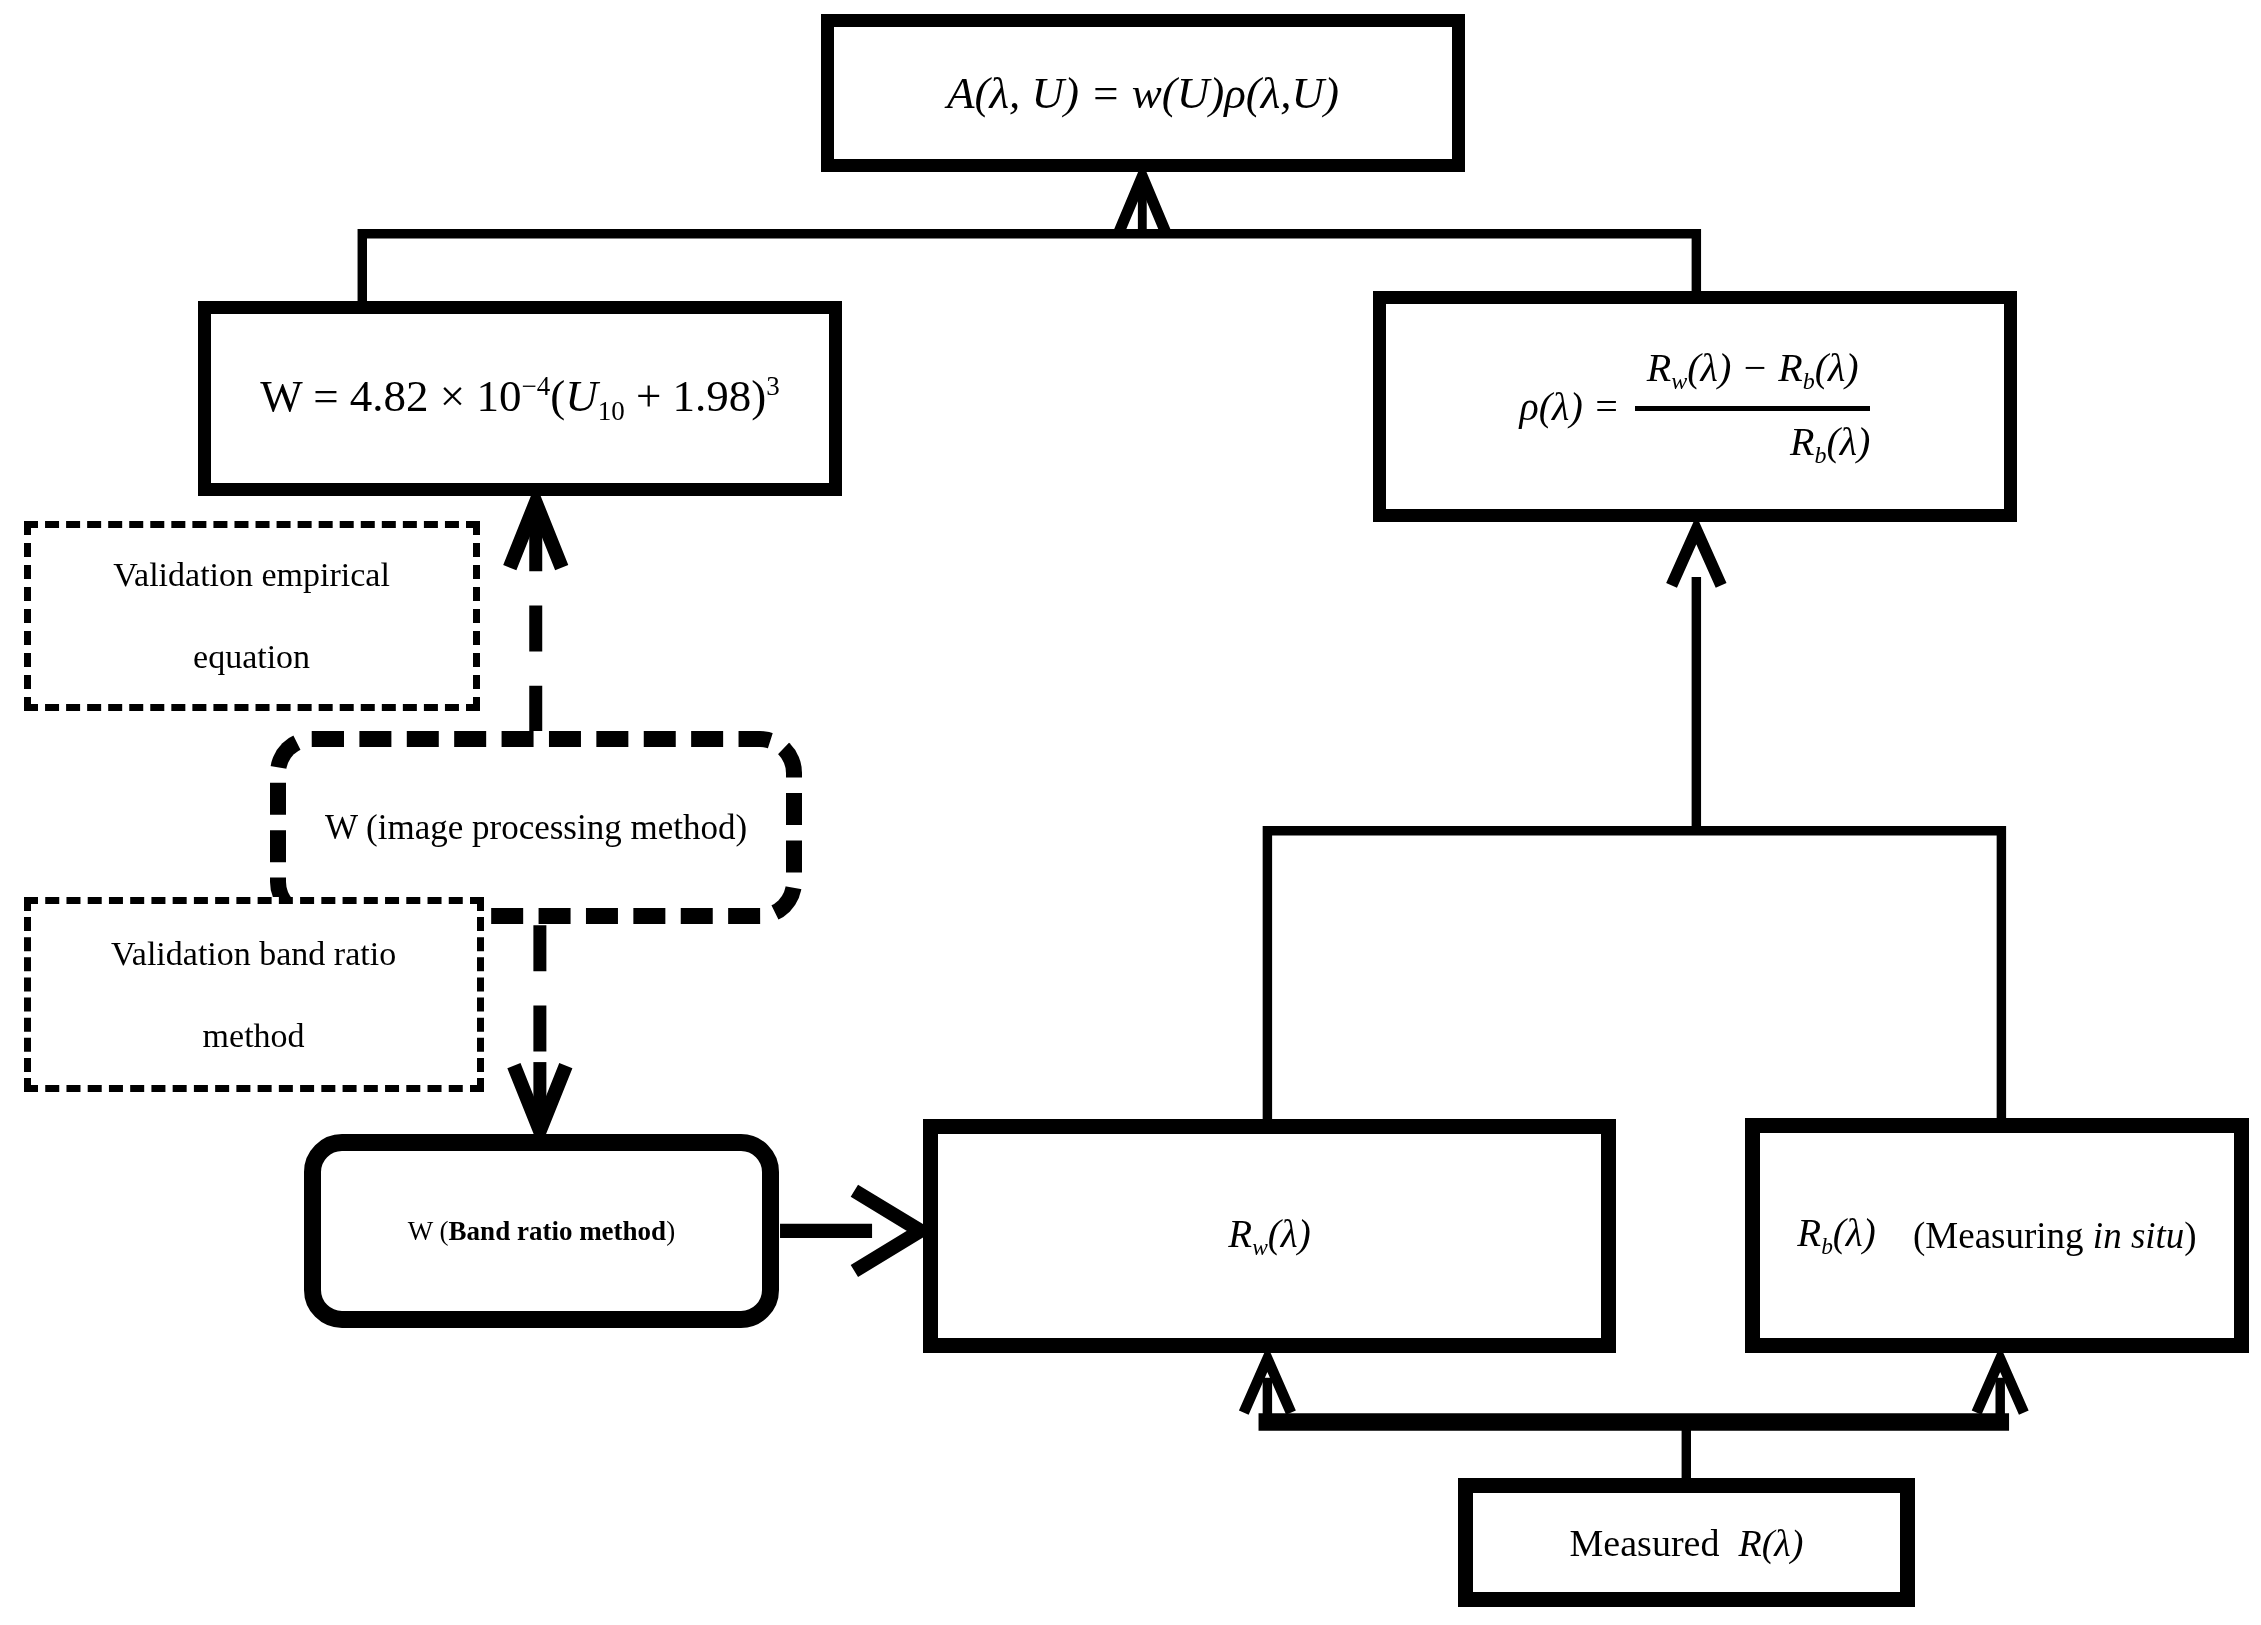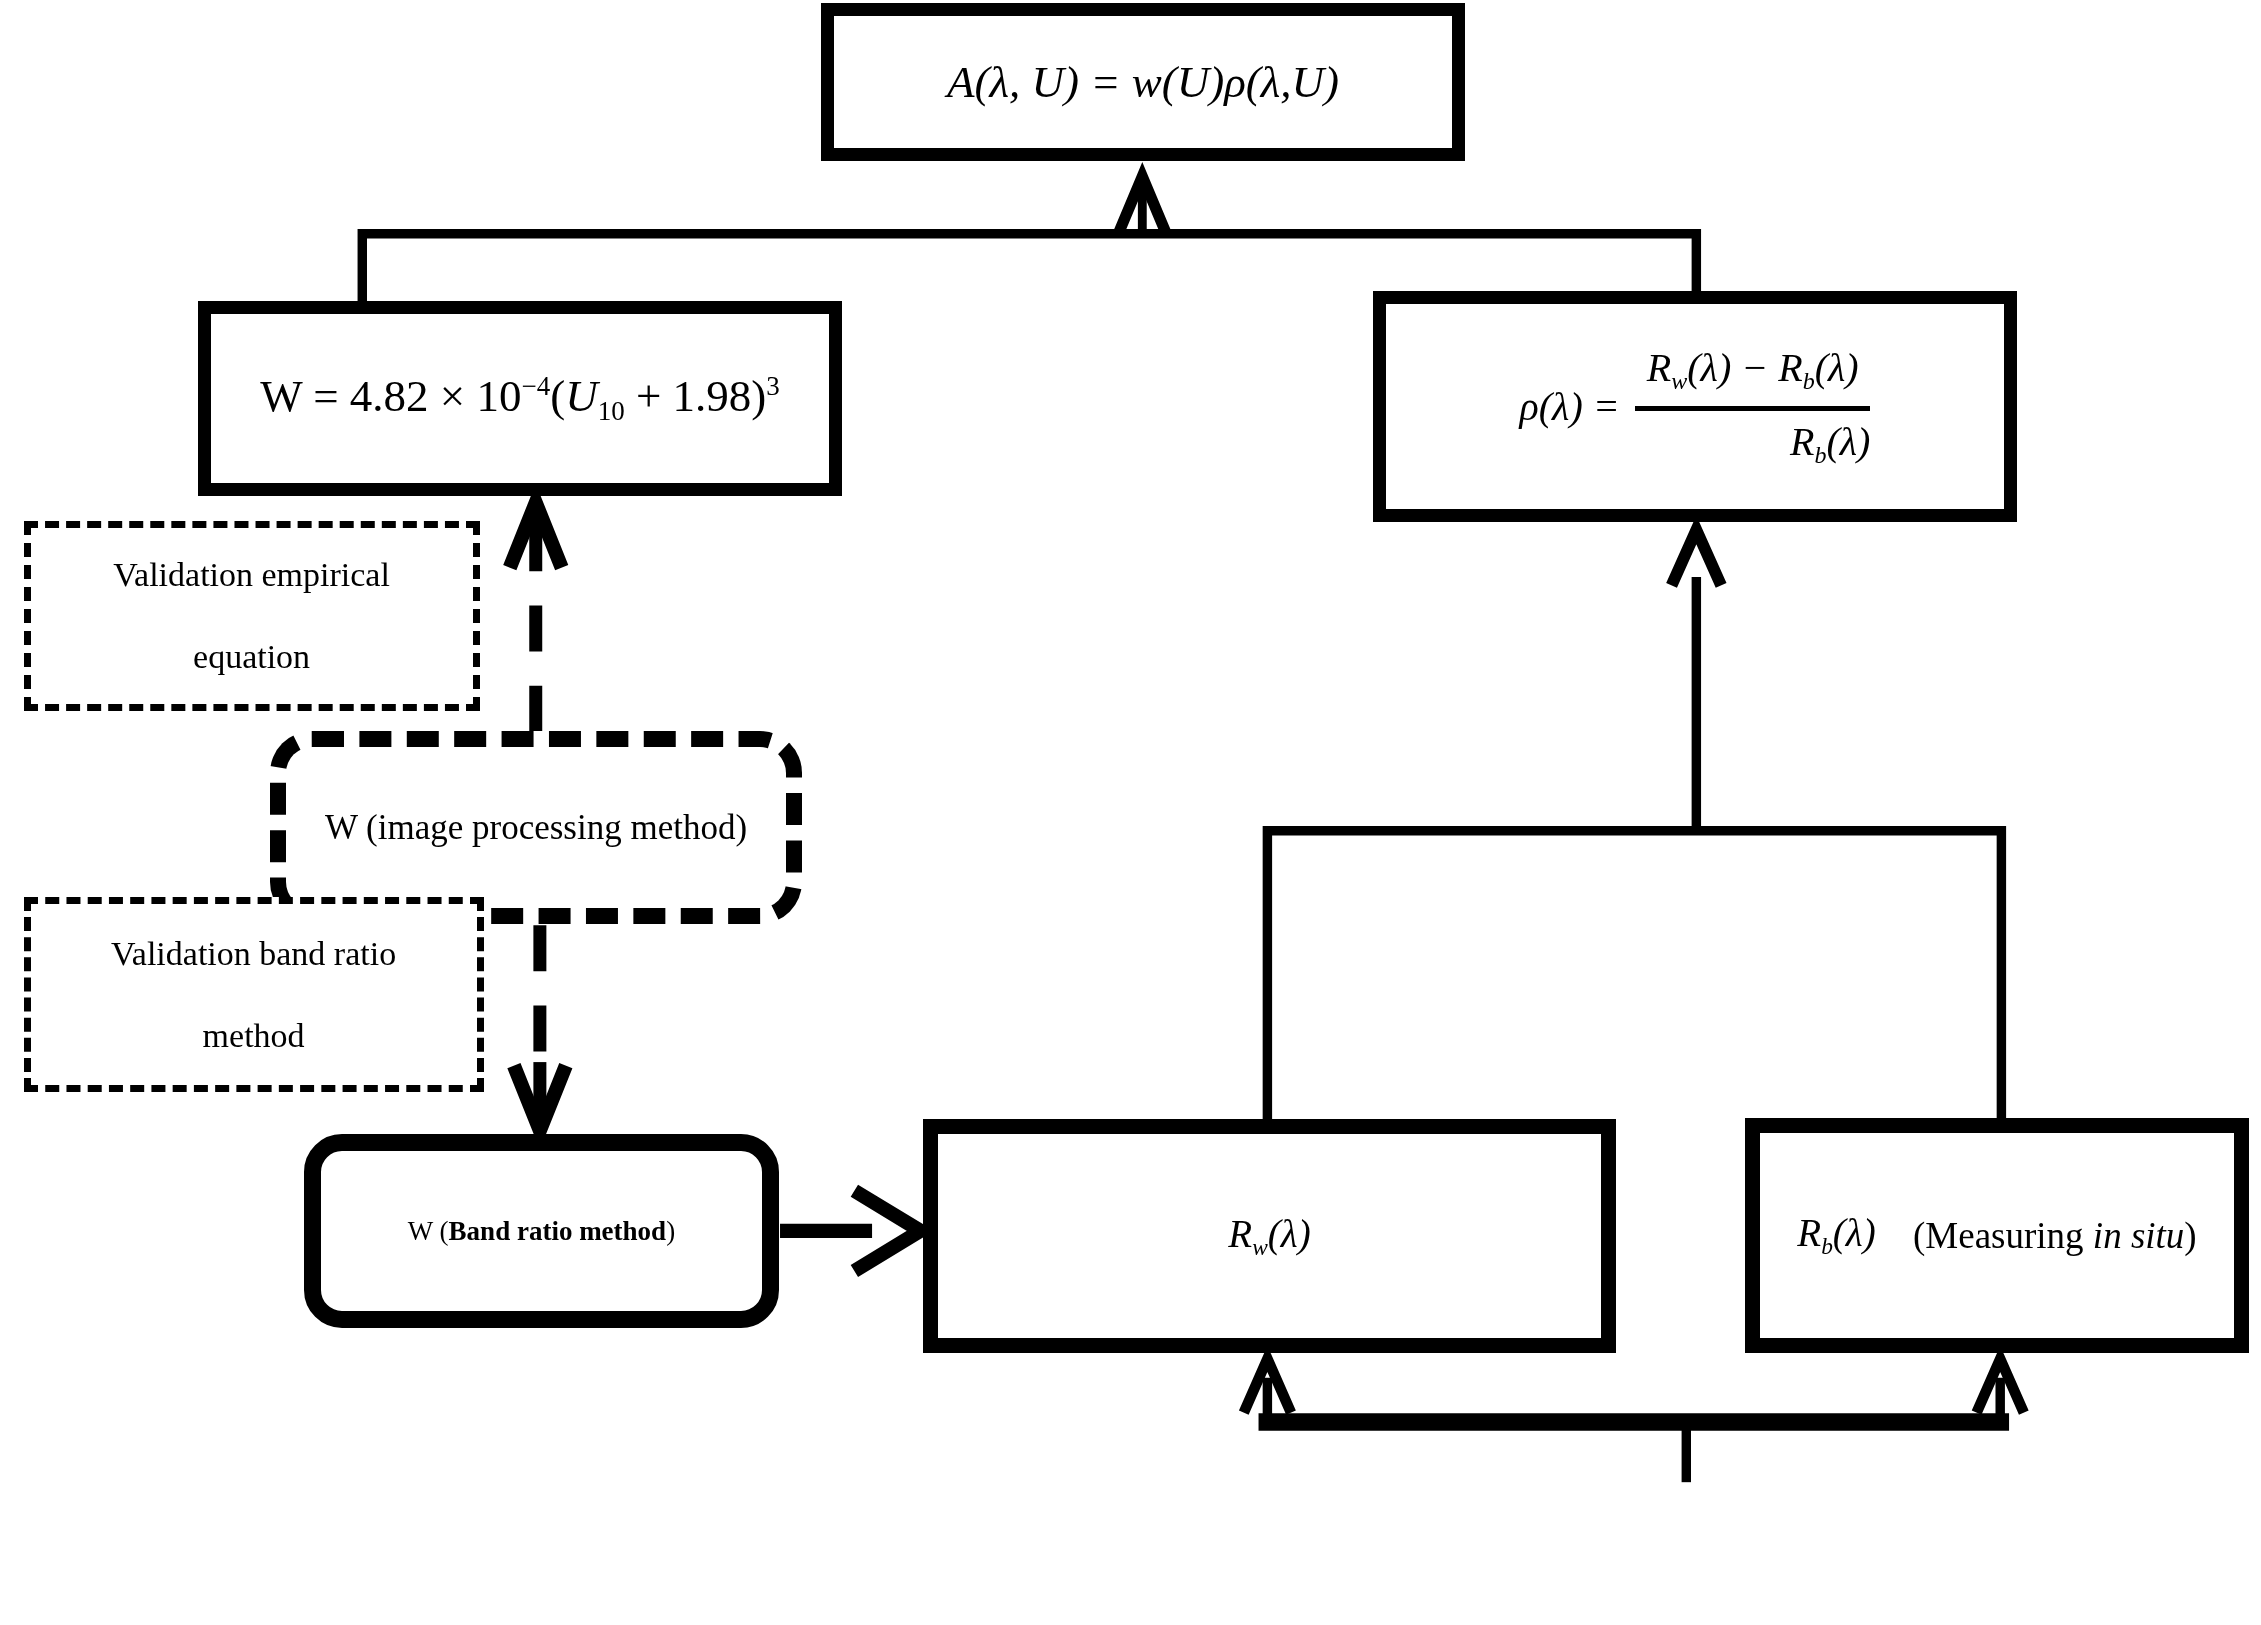--- a/index.html
+++ b/index.html
@@ -56,21 +56,21 @@
       <line x1="908" y1="1240" x2="908" y2="1000" stroke-width="22" stroke-dasharray="78 58"></line>
       <line x1="908" y1="860" x2="908" y2="968" stroke-width="22"></line>
       <path d="M864,962 L908,852 L952,962" stroke-width="24"></path>
 
       <line x1="915" y1="1568" x2="915" y2="1782" stroke-width="22" stroke-dasharray="78 58"></line>
       <line x1="915" y1="1800" x2="915" y2="1908" stroke-width="22"></line>
       <path d="M871,1806 L915,1916 L959,1806" stroke-width="24"></path>
     </g>
   </svg>
 
-  <div class="box solid formula" style="left:821px;top:3px;width:644px;height:158px;">
+  <div class="box solid formula" style="left:821px;top:14px;width:644px;height:158px;">
     <span class="rich"><span class="i">A(λ, U) = w(U)ρ(λ,U)</span></span>
   </div>
 
   <div class="box solid formula" style="left:198px;top:301px;width:644px;height:195px;">
     <span class="rich"><span>W = 4.82 × 10</span><span class="sup">−4</span><span>(</span><span class="i">U</span><span class="sub">10</span><span> + 1.98)</span><span class="sup">3</span></span>
   </div>
 
   <div class="box solid" style="left:1373px;top:291px;width:644px;height:231px;font-size:40px;">
     <span class="rich i"><span class="i">ρ(λ) =</span></span>
     <span class="frac">
@@ -99,15 +99,18 @@
 
   <div class="box thick-solid col" style="left:923px;top:1119px;width:693px;height:234px;">
     <span class="rich" style="font-size:39px;"><span class="i">R</span><span class="i sub">w</span><span class="i">(λ)</span></span>
   </div>
 
   <div class="box thick-solid col" style="left:1745px;top:1118px;width:504px;height:235px;">
     <span class="rich" style="font-size:39px;"><span class="i">R</span><span class="i sub">b</span><span class="i">(λ)</span></span>
     <span class="rich" style="font-size:37px;"><span>(Measuring </span><span class="i">in situ</span><span>)</span></span>
   </div>
 
+  <div class="box thick-solid" style="left:1458px;top:1478px;width:457px;height:129px;font-size:38px;">
+    <span class="rich"><span>Measured  </span><span class="i">R</span><span class="i">(λ)</span></span>
+  </div>
 
 </div>
 
 
 </body></html>

